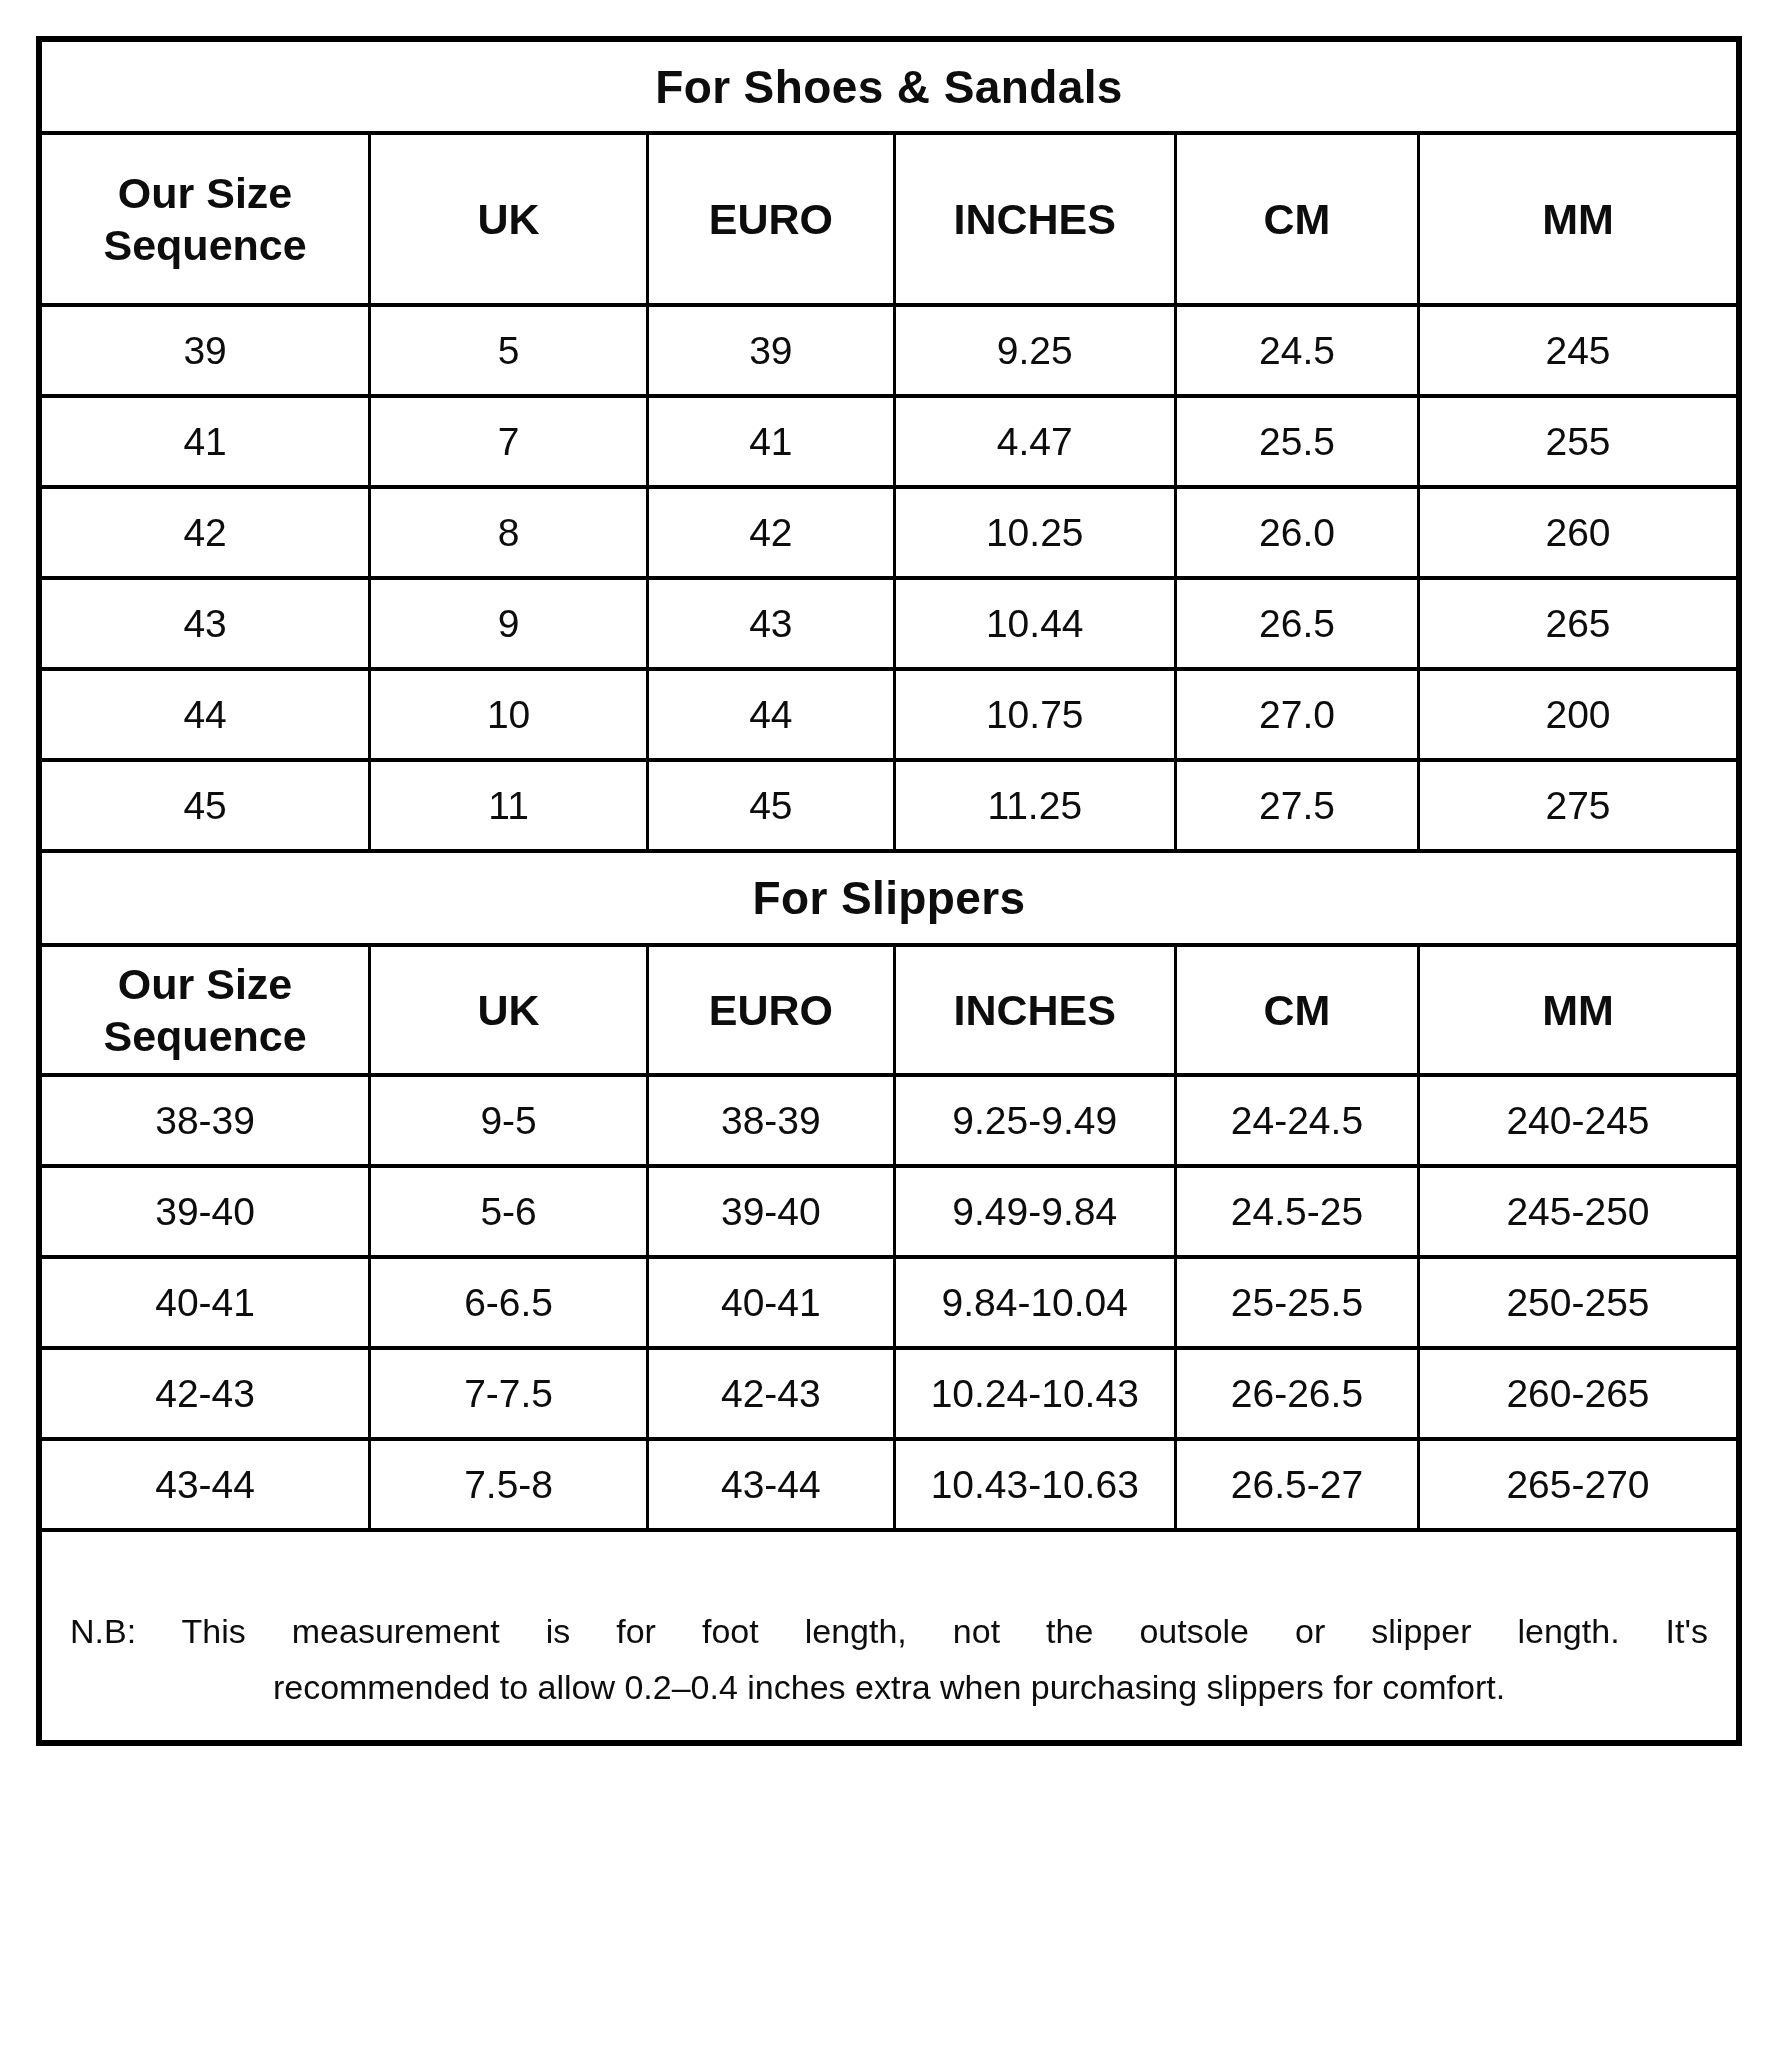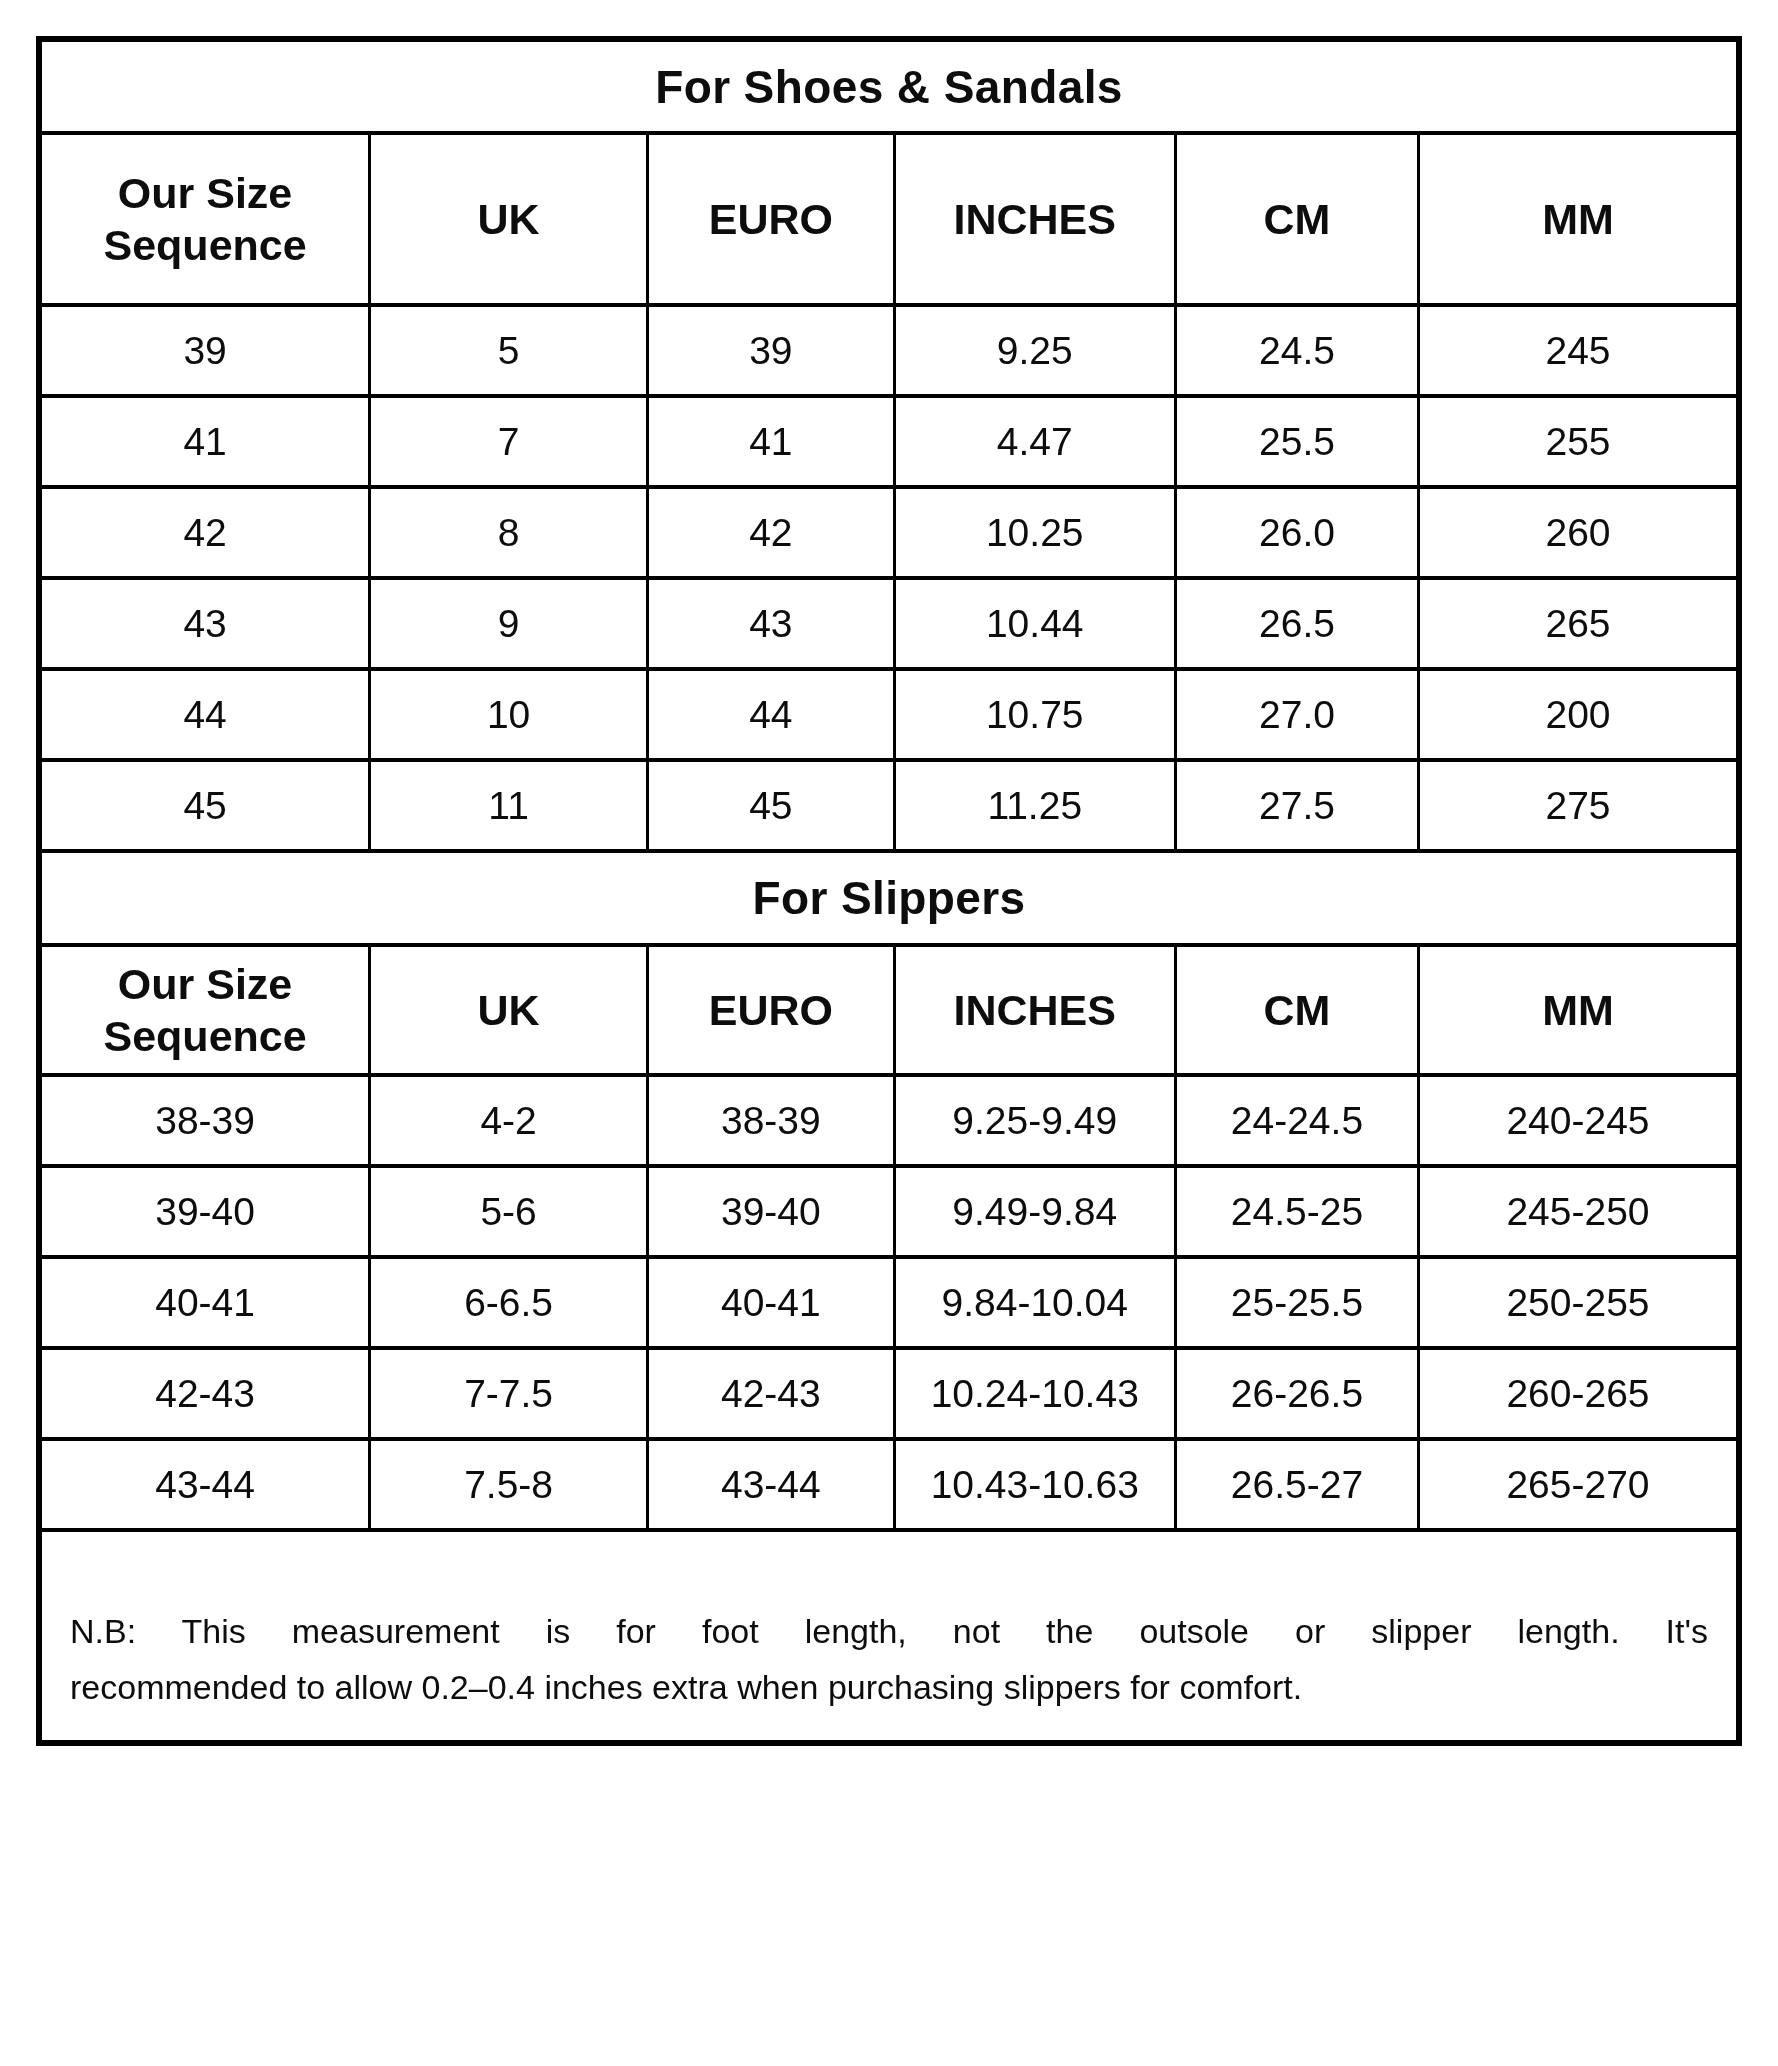--- a/index.html
+++ b/index.html
@@ -62,21 +62,21 @@
     font-weight: 400;
   }
   .note-line-1 {
     display: block;
     text-align: justify;
     text-align-last: justify;
     margin-top: 47px;
   }
   .note-line-2 {
     display: block;
-    text-align: left;
+    text-align: center;
   }
 </style>
 </head>
 <body>
 
 <div class="sheet">
   <table class="size-table">
     <colgroup>
       <col style="width:19.45%">
       <col style="width:16.35%">
@@ -153,21 +153,21 @@
     <tr class="r-head2">
       <th>Our Size Sequence</th>
       <th>UK</th>
       <th>EURO</th>
       <th>INCHES</th>
       <th>CM</th>
       <th>MM</th>
     </tr>
     <tr class="r-data">
       <td>38-39</td>
-      <td>4-2</td>
+      <td>9-5</td>
       <td>38-39</td>
       <td>9.25-9.49</td>
       <td>24-24.5</td>
       <td>240-245</td>
     </tr>
     <tr class="r-data">
       <td>39-40</td>
       <td>5-6</td>
       <td>39-40</td>
       <td>9.49-9.84</td>

